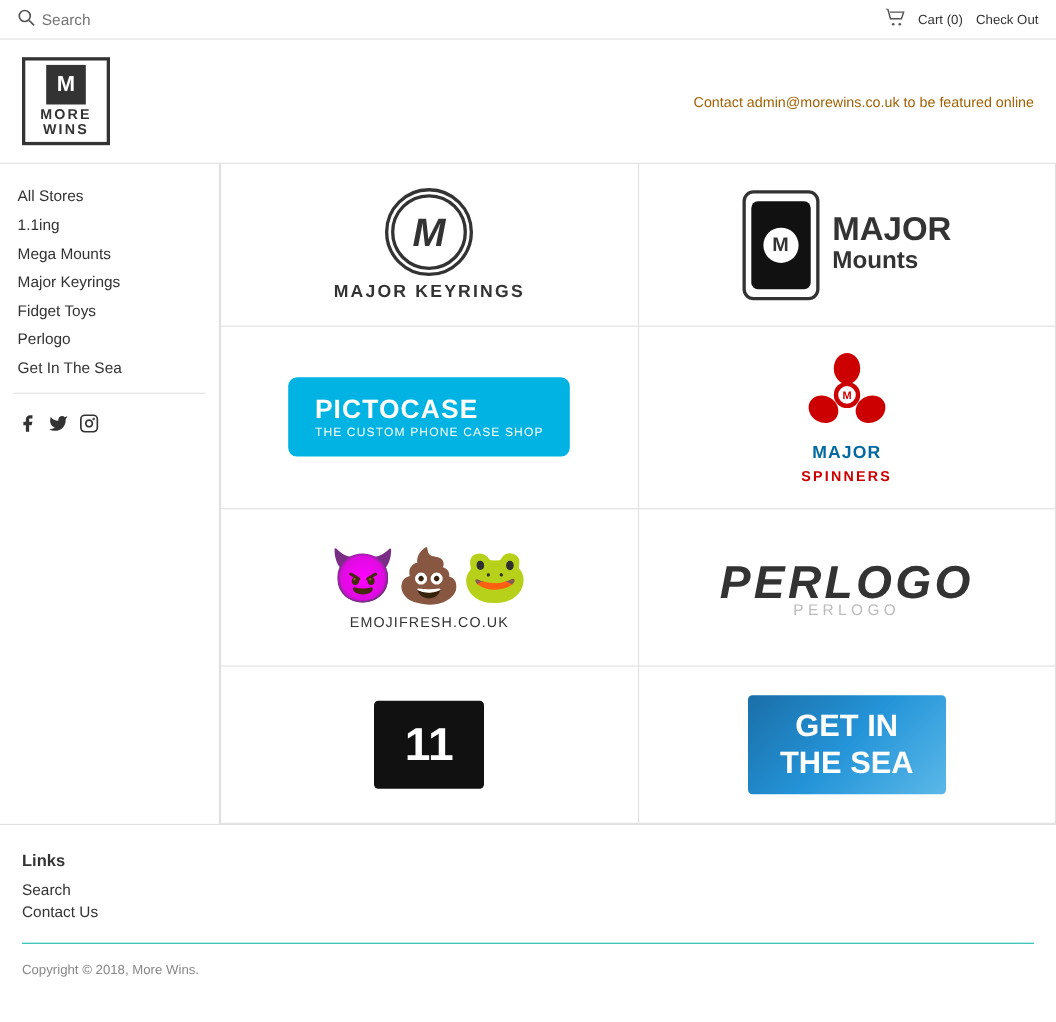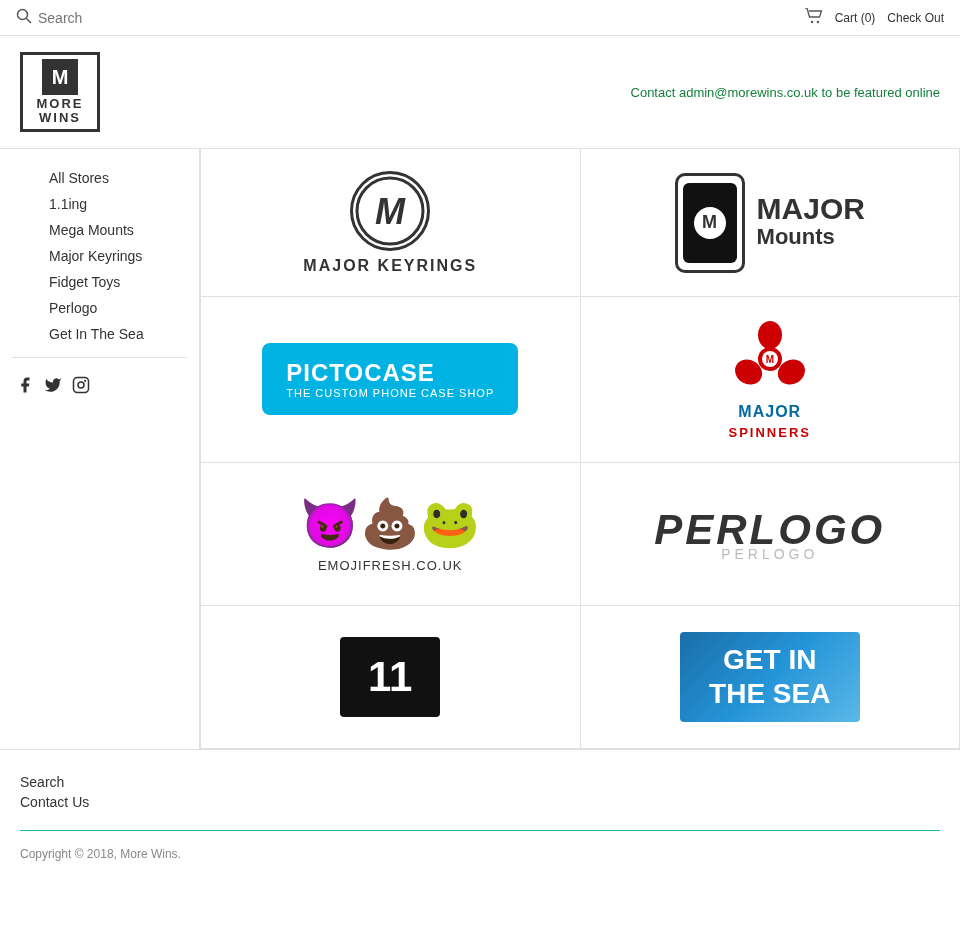--- a/index.html
+++ b/index.html
@@ -68,21 +68,21 @@
       display: flex;
       align-items: center;
       justify-content: center;
       color: #fff;
       font-size: 20px;
       font-weight: 900;
       margin-bottom: 2px;
     }
     .header-contact {
       font-size: 13px;
-      color: #15803d;
+      color: #a16207;
     }
 
     
     .main-layout {
       display: flex;
       min-height: 600px;
     }
 
     
     .sidebar {
@@ -91,21 +91,20 @@
       padding: 16px 12px;
       border-right: 1px solid #e0e0e0;
     }
     .sidebar-nav-item {
       display: block;
       padding: 5px 4px;
       color: #333;
       text-decoration: none;
       font-size: 14px;
       cursor: pointer;
-      margin-left: 33px;
     }
     .sidebar-divider {
       border: none;
       border-top: 1px solid #e0e0e0;
       margin: 10px 0;
     }
     .sidebar-social {
       display: flex;
       gap: 10px;
       padding: 8px 4px;
@@ -422,16 +421,17 @@
     <div class="grid-cell">
       <div class="logo-getinthesea">
         <span class="gits-text">GET IN<br>THE SEA</span>
       </div>
     </div>
 
   </div>
 </div>
 
 <div class="site-footer">
+  <div class="footer-links-title">Links</div>
   <a class="footer-link">Search</a>
   <a class="footer-link">Contact Us</a>
   <div class="footer-copyright">Copyright © 2018, More Wins.</div>
 </div>
 
 </body></html>

